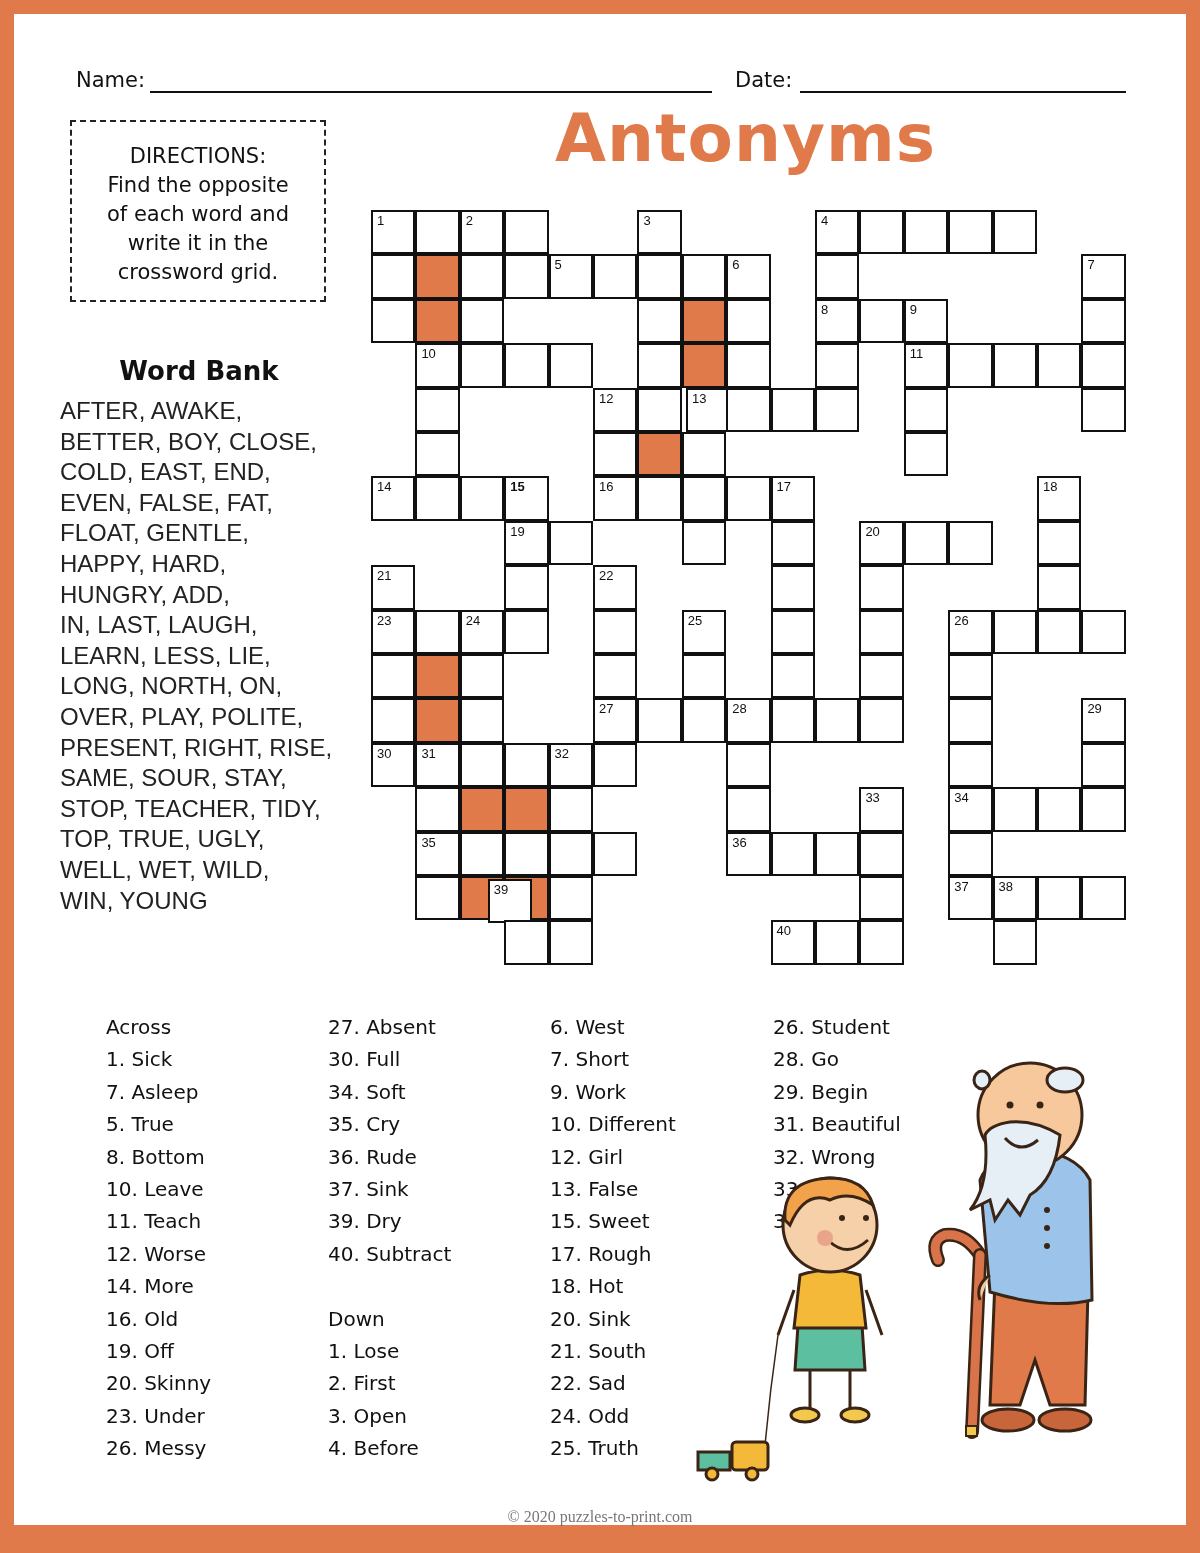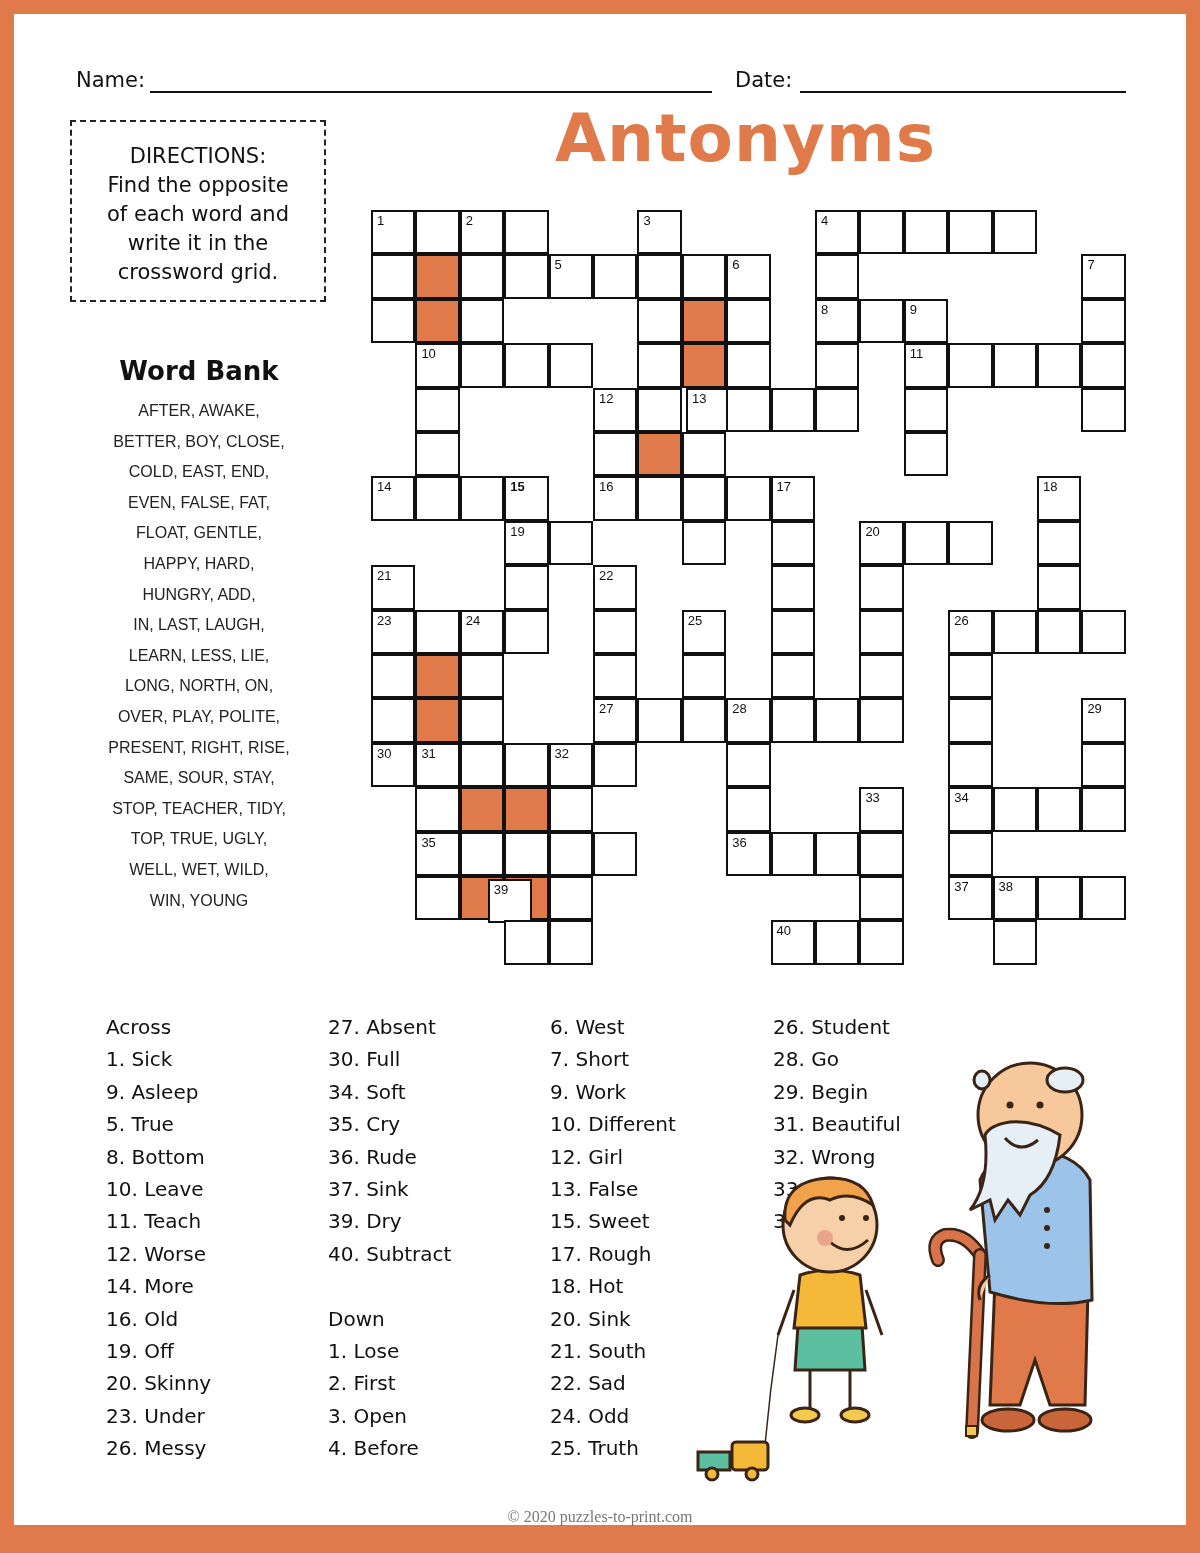--- a/index.html
+++ b/index.html
@@ -5,21 +5,21 @@
   html,body{margin:0;padding:0;}
   body{width:1200px;height:1553px;background:#e07a4a;position:relative;overflow:hidden;font-family:"DejaVu Sans",sans-serif;}
   .page{position:absolute;left:14px;top:14px;width:1172px;height:1511px;background:#fff;}
   .abs{position:absolute;}
   .label{font-size:21px;color:#111;}
   .line{position:absolute;height:2px;background:#111;}
   .title{position:absolute;left:555px;top:100px;font-family:"DejaVu Sans",sans-serif;font-weight:bold;font-size:66px;color:#e07a4a;letter-spacing:1px;}
   .directions{position:absolute;left:70px;top:120px;width:256px;height:182px;border:2px dashed #222;box-sizing:border-box;text-align:center;font-size:21px;line-height:29px;color:#111;padding-top:20px;}
   .directions div{white-space:nowrap;}
   .wb-title{position:absolute;left:60px;top:356px;width:278px;text-align:center;font-weight:bold;font-size:26px;color:#111;}
-  .wb-list{position:absolute;left:60px;top:396px;width:278px;text-align:center;font-family:"Liberation Sans",sans-serif;font-size:16px;line-height:30.6px;color:#222;}
+  .wb-list{position:absolute;left:60px;top:396px;width:278px;text-align:left;font-family:"Liberation Sans",sans-serif;font-size:24px;line-height:30.6px;color:#222;}
   .wb-list div{white-space:nowrap;}
   .grid{position:absolute;left:0;top:0;}
   .cell{position:absolute;width:44.4px;height:44.4px;box-sizing:border-box;border:2px solid #111;background:#fff;}
   .cell.orange{background:#e07a4a;}
   .cell .num{position:absolute;left:4px;top:1px;font-family:"Liberation Sans",sans-serif;font-size:13px;color:#111;}
   .clues{position:absolute;font-size:20px;line-height:32.4px;color:#111;}
   .clues div{white-space:nowrap;height:32.4px;}
   .footer{position:absolute;left:0;width:1200px;top:1508px;text-align:center;font-family:"Liberation Serif",serif;font-size:16px;color:#777;}
 </style>
 </head>
@@ -301,21 +301,21 @@
       <span class="num">40</span>
     </div>
     <div class="cell" style="left: 815px; top: 920.4px;"></div>
     <div class="cell" style="left: 859.4px; top: 920.4px;"></div>
     <div class="cell" style="left: 992.6px; top: 920.4px;"></div>
   </div>
 
 <div class="clues" id="clues-col1" style="left:106px;top:1011px;">
     <div>Across</div>
     <div>1. Sick</div>
-    <div>9. Asleep</div>
+    <div>7. Asleep</div>
     <div>5. True</div>
     <div>8. Bottom</div>
     <div>10. Leave</div>
     <div>11. Teach</div>
     <div>12. Worse</div>
     <div>14. More</div>
     <div>16. Old</div>
     <div>19. Off</div>
     <div>20. Skinny</div>
     <div>23. Under</div>

